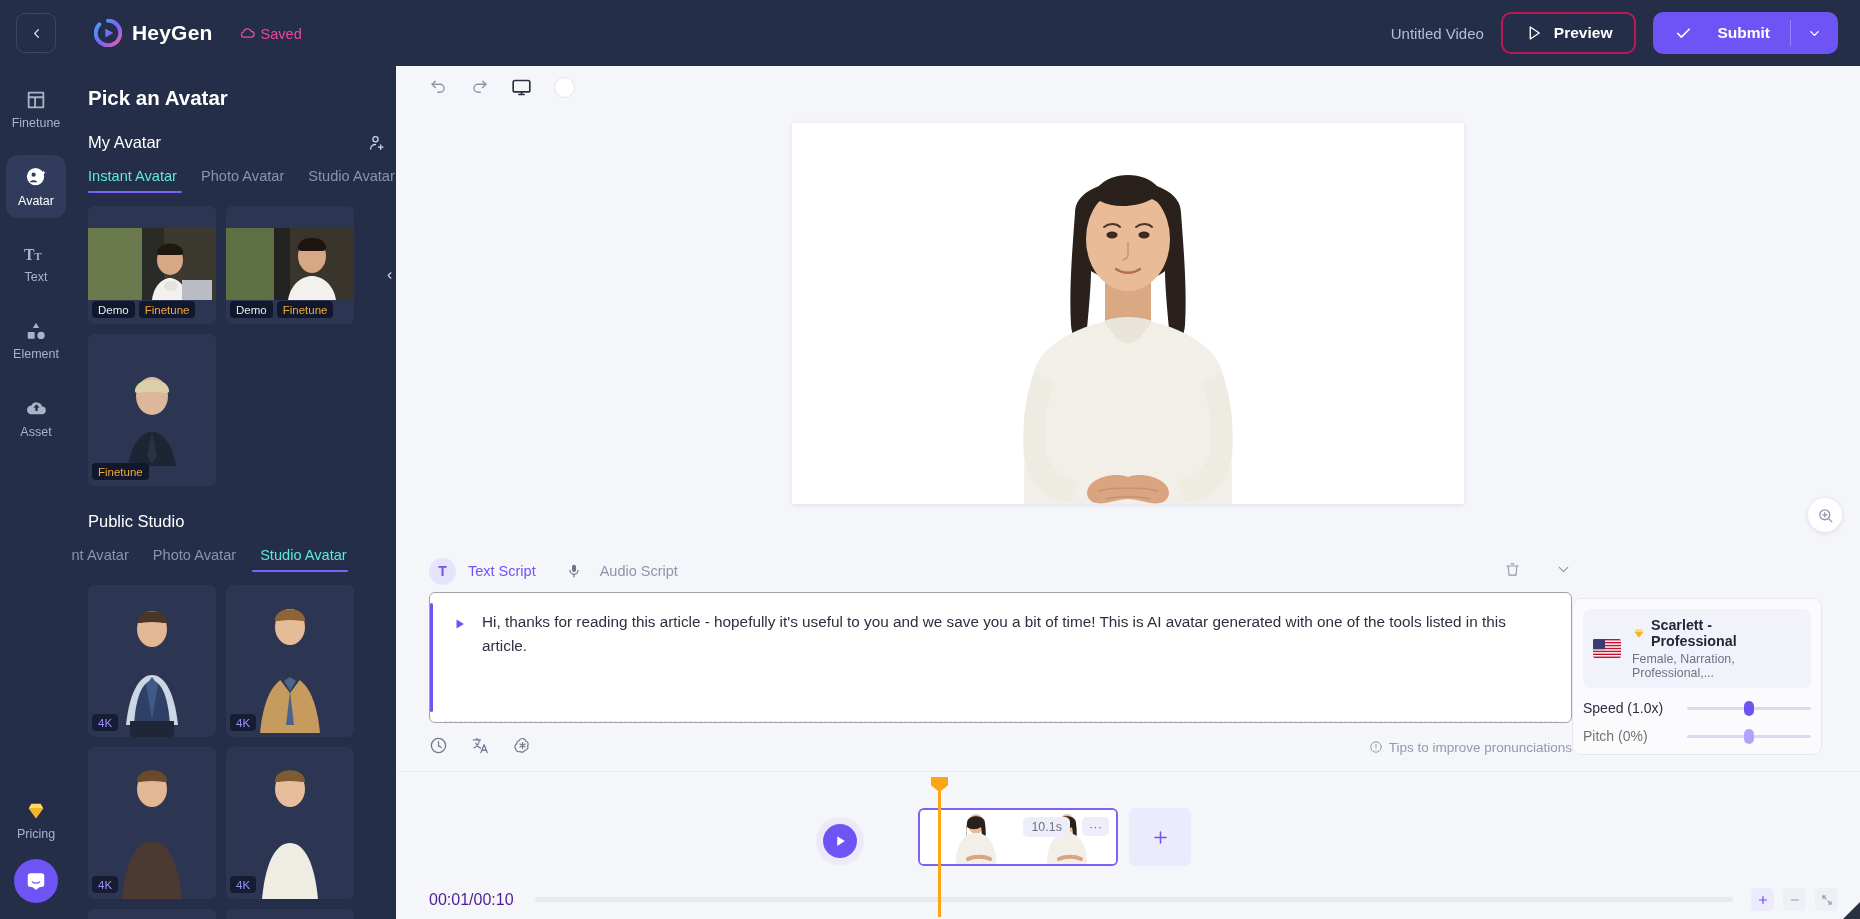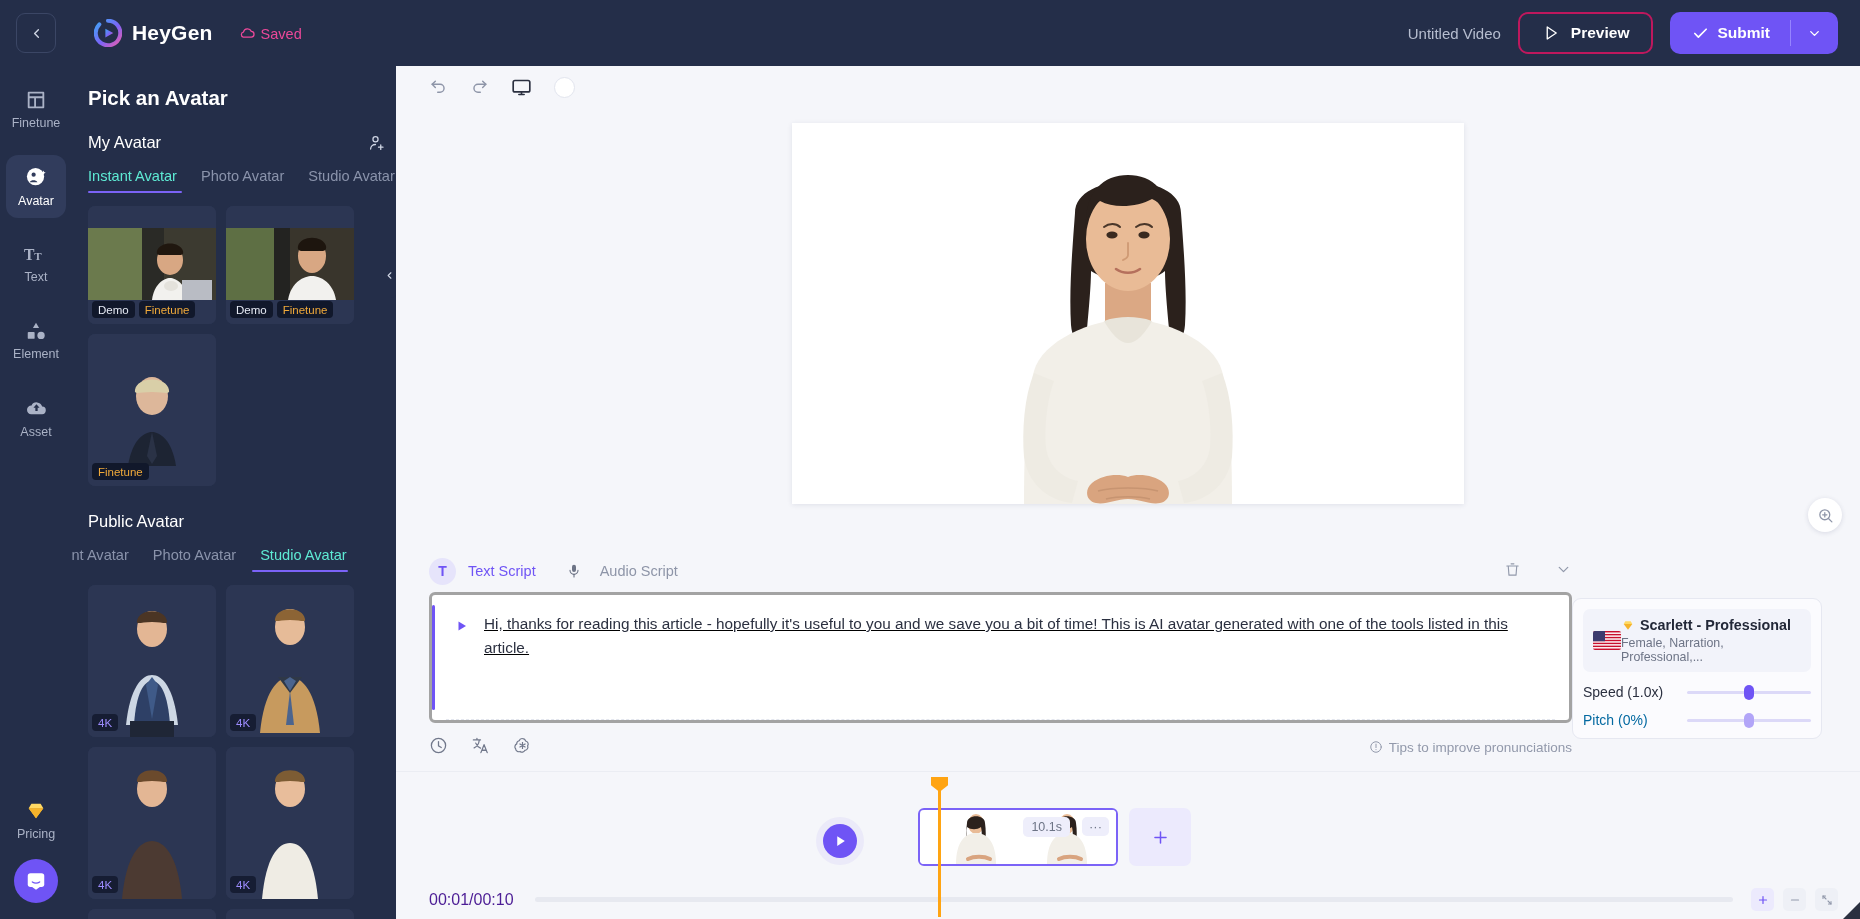--- a/index.html
+++ b/index.html
@@ -35,21 +35,21 @@
     height: 42px; padding: 0 22px; border-radius: 10px;
     border: 2px solid #be185d; background: transparent;
     color: #ffffff; font-size: 15.5px; font-weight: bold;
     display: flex; align-items: center; gap: 11px; cursor: pointer;
     font-family: "Liberation Sans", sans-serif;
   }
   .submit-group {
     height: 42px; border-radius: 10px; background: #6f54f5;
     display: flex; align-items: center; cursor: pointer; overflow: hidden;
   }
-  .submit-main { display: flex; align-items: center; gap: 8px; padding: 0 20px 0 22px; color: #fff; font-size: 15.5px; font-weight: bold; height: 100%; }
+  .submit-main { display: flex; align-items: center; gap: 25px; padding: 0 20px 0 22px; color: #fff; font-size: 15.5px; font-weight: bold; height: 100%; }
   .submit-div { width: 1px; height: 26px; background: #9684ff; }
   .submit-caret { padding: 0 16px; color: #fff; display: flex; align-items: center; height: 100%; }
 
   
   .body-row { flex: 1; display: flex; min-height: 0; position: relative; }
 
   
   .rail {
     width: 72px; min-width: 72px; background: #242e49;
     display: flex; flex-direction: column; align-items: center;
@@ -128,42 +128,42 @@
   
   .script-wrap { background: #f5f6fa; padding: 6px 24px 0 33px; }
   .script-tabs { display: flex; align-items: center; gap: 12px; height: 42px; }
   .t-chip { width: 27px; height: 27px; border-radius: 50%; background: #e6e4fb; display: flex; align-items: center; justify-content: center; color: #6f54f5; font-size: 14px; font-weight: bold; }
   .t-label { color: #6f54f5; font-size: 14.5px; cursor: pointer; }
   .a-label { color: #8e95a8; font-size: 14.5px; cursor: pointer; margin-left: 6px; }
   .mic-icon { color: #6d7486; display: flex; cursor: pointer; margin-left: 18px; }
   .script-tools-right { margin-left: auto; display: flex; align-items: center; gap: 34px; color: #9299ab; }
   .script-box {
     background: #fff; border-radius: 6px; padding: 0; position: relative;
-    height: 131px; border: 3px solid #a3a3a3; text-decoration: underline;
+    height: 131px; border: 1px solid #a3a3a3;
   }
   .script-accent { position: absolute; left: 0; top: 10px; bottom: 10px; width: 3px; background: #6f54f5; border-radius: 2px; }
   .script-play { position: absolute; left: 24px; top: 24px; color: #6f54f5; }
   .script-text {
     padding: 17px 40px 0 52px; font-size: 15.3px; color: #2b3040; line-height: 1.55;
   }
   .script-divider { position: absolute; left: 14px; right: 14px; bottom: 0; border-top: 1px dashed #e3e6ee; }
   .script-bottom { display: flex; align-items: center; height: 48px; }
   .sb-icons { display: flex; align-items: center; gap: 23px; color: #71788b; }
   .tips { margin-left: auto; display: flex; align-items: center; gap: 6px; color: #9299ab; font-size: 13.5px; }
 
   
   .voice-col { width: 264px; min-width: 264px; padding-top: 48px; padding-right: 14px; }
   .voice-card { border: 1px solid #e6e8f1; border-radius: 9px; padding: 10px; background: #fbfbfe; }
-  .voice-top { display: flex; align-items: center; background: #f2f3fa; border-radius: 7px; padding: 8px 10px; }
+  .voice-top { display: flex; align-items: center; gap: 11px; background: #f2f3fa; border-radius: 7px; padding: 8px 10px; }
   .flag { width: 28px; height: 19px; border-radius: 2px; overflow: hidden; flex-shrink: 0; }
   .voice-name { font-size: 14.3px; font-weight: bold; color: #232838; display: flex; align-items: center; gap: 5px; }
   .voice-sub { font-size: 12.4px; color: #6d7486; margin-top: 3px; }
   .slider-row { display: flex; align-items: center; margin-top: 12px; }
   .slider-label { font-size: 14px; color: #2b3040; width: 104px; }
-  .slider-label.dim { color: #0369a1; }
+  .slider-label.dim { color: #737373; }
   .track { flex: 1; height: 3px; background: #dcd9f8; border-radius: 2px; position: relative; }
   .knob { position: absolute; top: -6px; width: 10px; height: 15px; border-radius: 5px; background: #6f54f5; cursor: pointer; }
   .knob.light { background: #b2a5f8; }
   .play-scripts {
     margin-top: 11px; height: 36px; border-radius: 8px; background: #eceafd;
     display: flex; align-items: center; justify-content: center; gap: 9px;
     color: #6f54f5; font-size: 14.3px; font-weight: bold; cursor: pointer;
   }
 
   
@@ -379,21 +379,21 @@
             <path d="M47 56c2-14 32-14 34 0 1 5-4 2-17 2s-18 3-17-2z" fill="#d9cfa8"></path>
             <path d="M40 132c4-26 16-34 24-34s20 8 24 34z" fill="#1d2433"></path>
             <path d="M64 98l-5 24 5 8 5-8z" fill="#2a3246"></path>
           </svg>
           <div class="badge-row">
             <span class="badge ft">Finetune</span>
           </div>
         </div>
       </div>
 
-      <div class="pub-title">Public Avatar</div>
+      <div class="pub-title">Public Studio</div>
 
       <div class="tabs pub">
         <span class="tab">stant Avatar</span>
         <span class="tab">Photo Avatar</span>
         <span class="tab active">Studio Avatar</span>
       </div>
 
       <div class="grid">
         <div class="card tall">
           <svg class="photo" viewBox="0 0 128 152" preserveAspectRatio="none">

